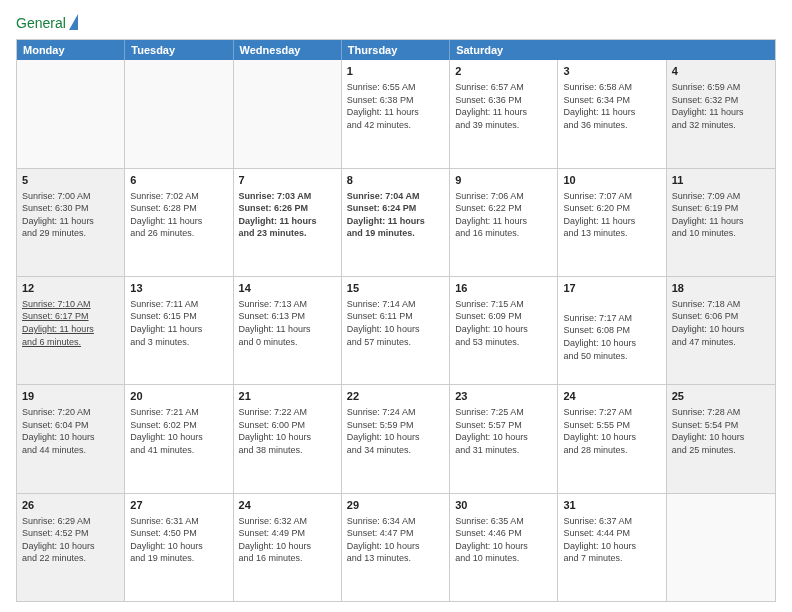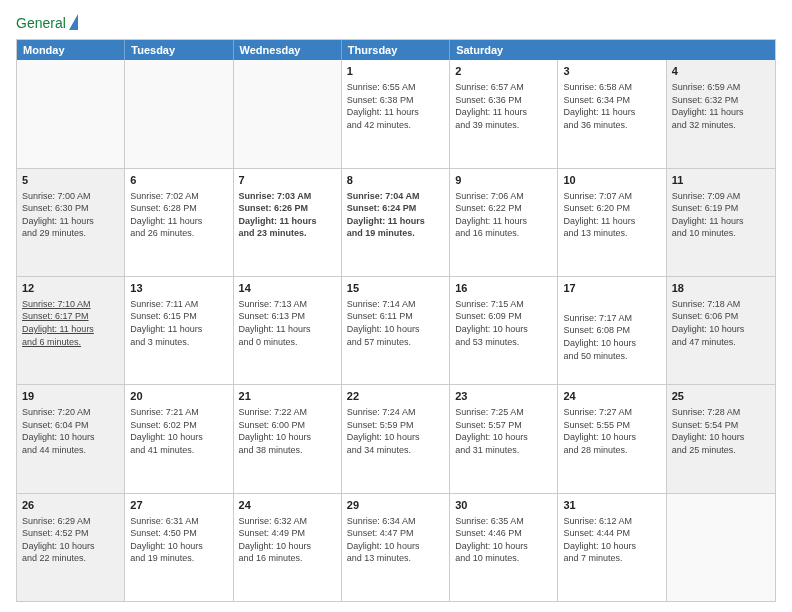--- a/index.html
+++ b/index.html
@@ -351,21 +351,21 @@
           </div>
           <div class="cal-cell">
             <div class="day-number">30</div>
             <div class="cell-info" style="white-space: pre-line;">Sunrise: 6:35 AM
 Sunset: 4:46 PM
 Daylight: 10 hours
 and 10 minutes.</div>
           </div>
           <div class="cal-cell">
             <div class="day-number">31</div>
-            <div class="cell-info" style="white-space: pre-line;">Sunrise: 6:12 AM
+            <div class="cell-info" style="white-space: pre-line;">Sunrise: 6:37 AM
 Sunset: 4:44 PM
 Daylight: 10 hours
 and 7 minutes.</div>
           </div>
           <div class="cal-cell empty"></div>
         </div>
       </div>
   </div>
 </div>
 

